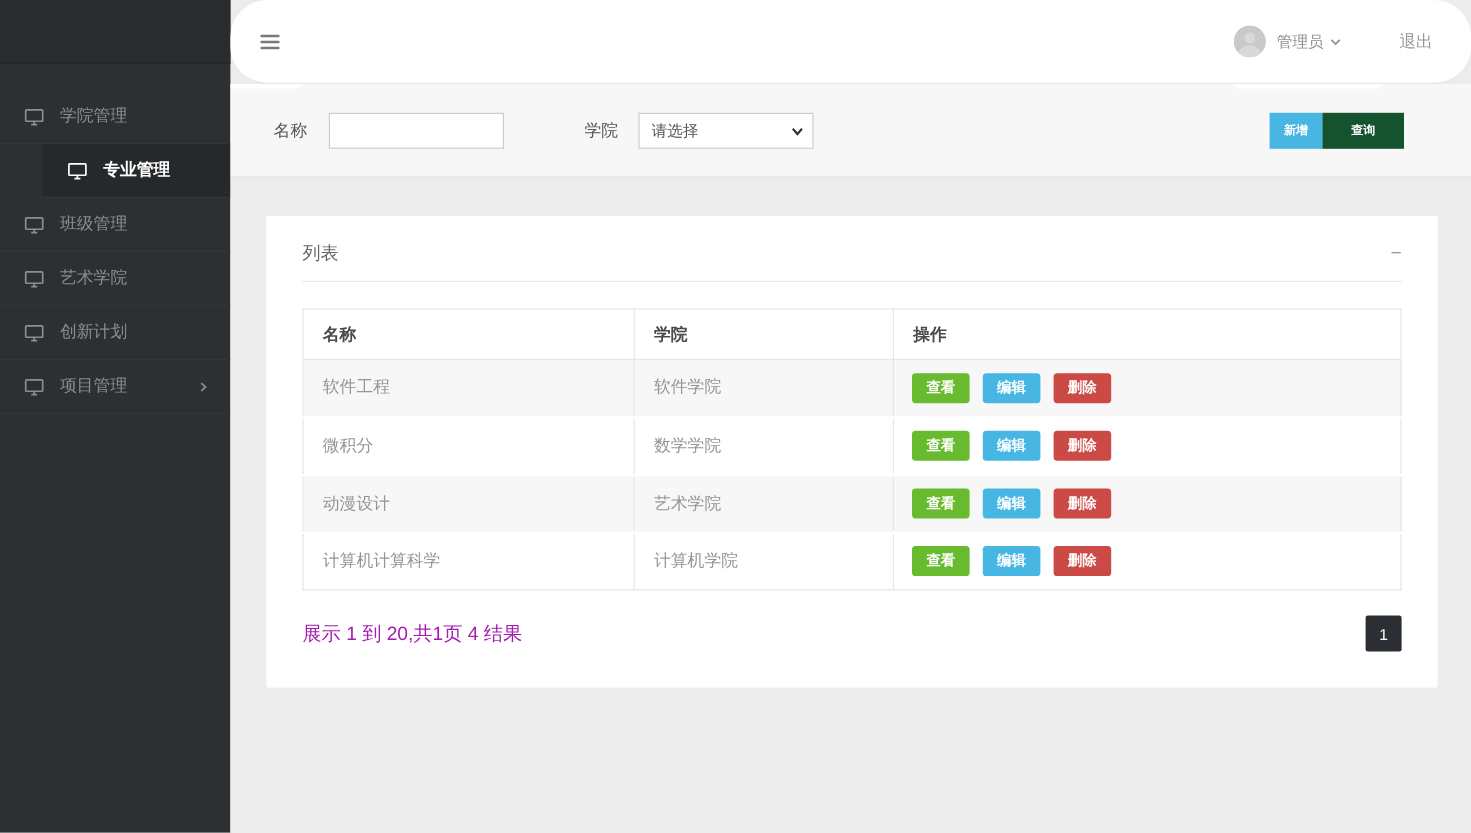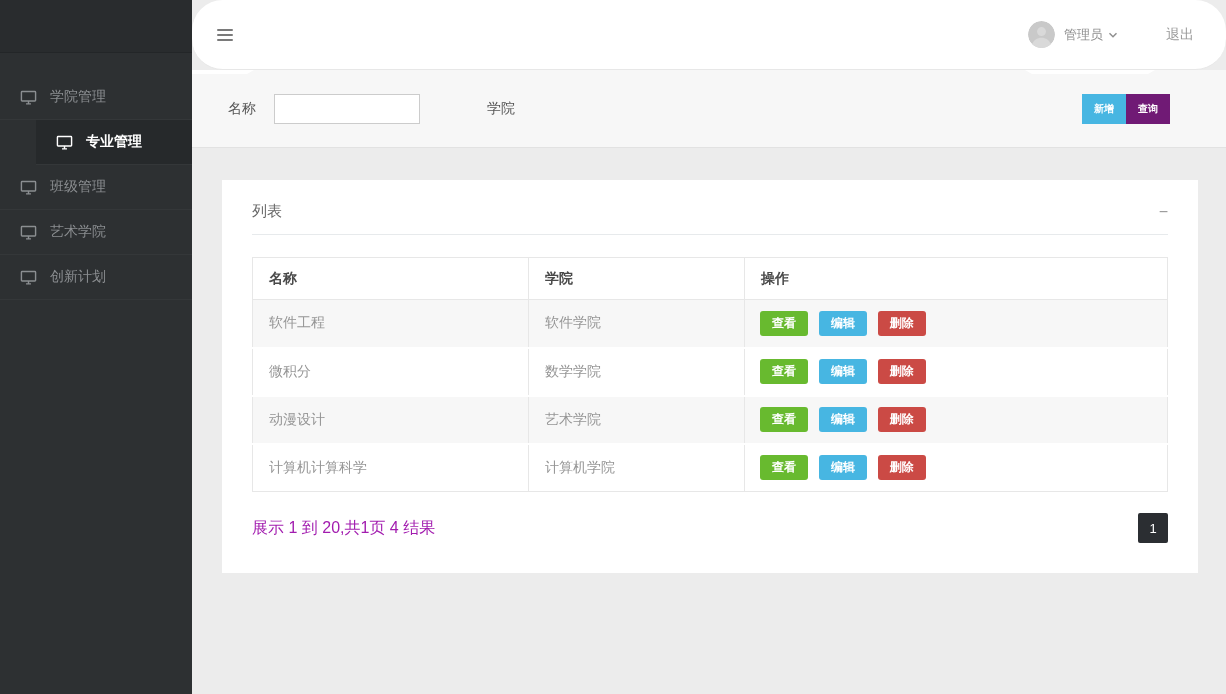--- a/index.html
+++ b/index.html
@@ -45,21 +45,21 @@
   .select-wrap { position:relative; margin-left:17px; }
   .f-select { width:146px; height:30px; border:1px solid #cccccc; background:#fff;
     padding:0 24px 0 10px; font-size:13px; color:#555; appearance:none;
     -webkit-appearance:none; outline:none; border-radius:0; }
   .select-wrap .sel-chev { position:absolute; right:8px; top:10px; width:11px; height:11px;
     pointer-events:none; }
   .btn-group-top { margin-left:auto; display:flex; }
   .btn { border:none; color:#fff; font-size:10px; cursor:pointer;
     font-family:Liberation Serif, serif; font-weight:bold; }
   .btn-add { background:#47b6e2; width:44px; height:30px; }
-  .btn-search { background:#701a75; width:44px; height:30px; }
+  .btn-search { background:#14532d; width:68px; height:30px; }
 
   
   .content { flex:1; background:#ececec; overflow:hidden; }
   .card { margin:32px 28px 0 30px; background:#ffffff; padding:0 30px; }
   .card-header { display:flex; align-items:center; justify-content:space-between;
     padding:22px 0 13px 0; border-bottom:1px solid #e7eaec; }
   .card-title { font-size:15px; color:#666; }
   .collapse-btn { color:#999; font-size:16px; cursor:pointer; line-height:1; }
 
   table { width:100%; border-collapse:collapse; margin-top:22px; }
@@ -122,20 +122,30 @@
           </svg>
         <span>艺术学院</span>
       </li>
       <li class="menu-item">
         <svg class="mi-icon" viewBox="0 0 24 24" fill="none" stroke="currentColor" stroke-width="2">
             <rect x="2" y="3.5" width="20" height="13.5" rx="1"></rect>
             <path d="M8.5 21h7M12 17v4"></path>
           </svg>
         <span>创新计划</span>
       </li>
+      <li class="menu-item">
+        <svg class="mi-icon" viewBox="0 0 24 24" fill="none" stroke="currentColor" stroke-width="2">
+            <rect x="2" y="3.5" width="20" height="13.5" rx="1"></rect>
+            <path d="M8.5 21h7M12 17v4"></path>
+          </svg>
+        <span>项目管理</span>
+        <svg class="chev-right" viewBox="0 0 10 10" fill="none" stroke="#8b8e91" stroke-width="1.6">
+            <path d="M3 1.5 L7 5 L3 8.5"></path>
+          </svg>
+      </li>
     </ul>
   </aside>
 
   <div class="main">
 
     <header class="topbar">
       <div class="hamburger">
         <span></span>
           <span></span>
           <span></span>
@@ -155,20 +165,28 @@
       </div>
       <a class="logout">退出</a>
     </header>
     <div class="notch notch-left"></div>
     <div class="notch notch-right"></div>
 
     <div class="filterbar">
       <span class="f-label">名称</span>
       <input class="f-input" type="text" value="" style="">
       <span class="f-label f-label-2">学院</span>
+      <span class="select-wrap">
+        <select class="f-select">
+          <option>请选择</option>
+        </select>
+        <svg class="sel-chev" viewBox="0 0 10 10" fill="none" stroke="#333" stroke-width="1.6">
+            <path d="M1.5 3 L5 7 L8.5 3"></path>
+          </svg>
+      </span>
       <div class="btn-group-top">
         <button class="btn btn-add">新增</button>
         <button class="btn btn-search">查询</button>
       </div>
     </div>
 
     <div class="content">
       <div class="card">
         <div class="card-header">
           <span class="card-title">列表</span>

